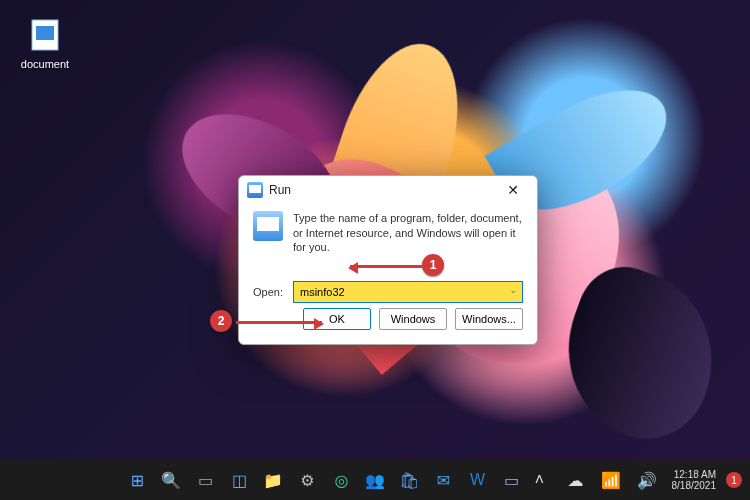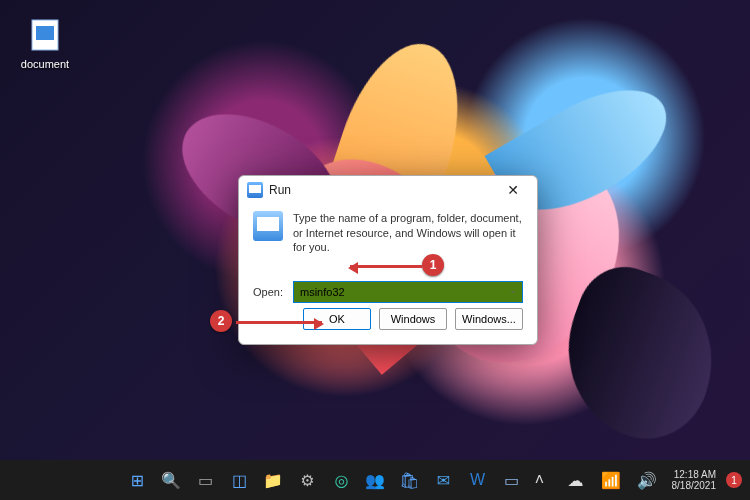--- a/index.html
+++ b/index.html
@@ -41,21 +41,21 @@
   .desc-row { display:flex; gap:10px; margin-bottom:26px; }
   .desc-row .ricon { width:30px; height:30px; flex:none; background:linear-gradient(#9cd0ff,#3a8be0); border-radius:3px; position:relative; }
   .desc-row .ricon::after { content:""; position:absolute; inset:6px 4px 10px 4px; background:#fff; }
   .desc-row .txt { line-height:1.35; }
 
   .input-row { display:flex; align-items:center; gap:8px; }
   .input-row label { width:32px; font-size:11px; }
   .input-wrap { flex:1; position:relative; }
   .input-wrap input {
     width:100%; height:22px; font-size:11px; padding:2px 20px 2px 6px;
-    border:1px solid #0078d7; outline:none; background:#4d7c0f;
+    border:1px solid #0078d7; outline:none; background:#fde047;
   }
   .input-wrap .chev { position:absolute; right:6px; top:4px; font-size:9px; color:#666; }
 
   .btn-row { height:42px; display:flex; align-items:center; justify-content:flex-end; gap:8px; padding:0 14px 10px 0;margin-left:36px; }
   .btn-row button {
     width:68px; height:22px; font-size:11px; background:#fdfdfd;
     border:1px solid #999; border-radius:2px; cursor:pointer;
   }
   .btn-row button.primary { border:1px solid #0078d7; }
 

